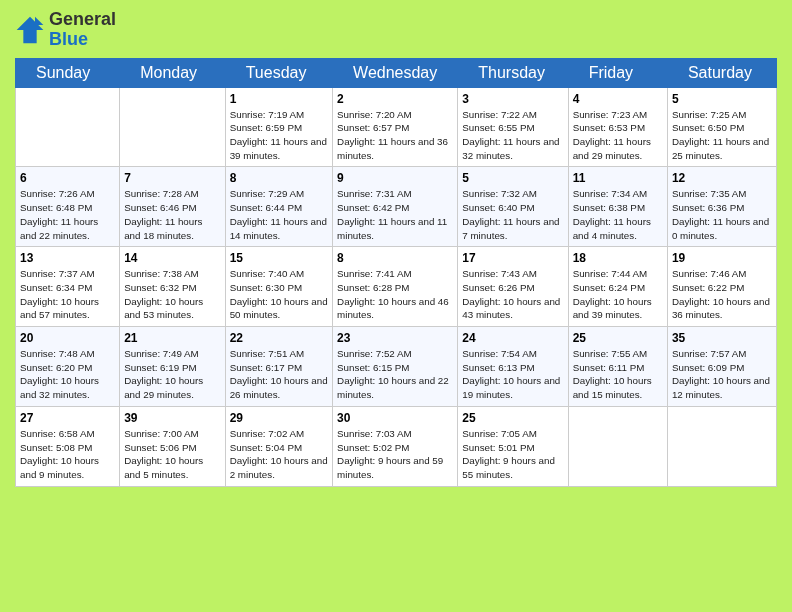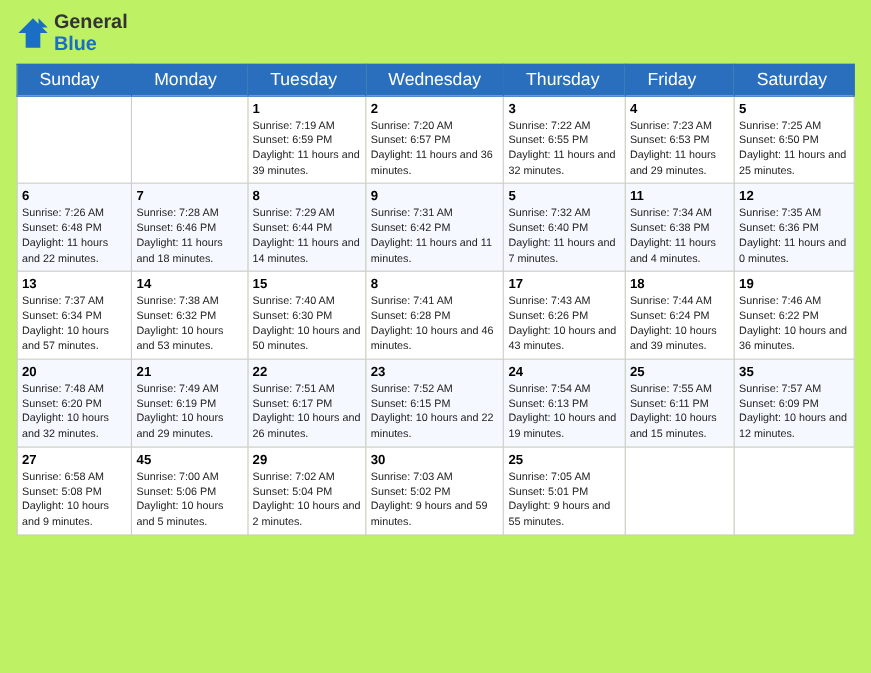--- a/index.html
+++ b/index.html
@@ -237,21 +237,21 @@
             <span class="day-number">35</span>
             <div class="day-info">Sunrise: 7:57 AM<br>Sunset: 6:09 PM<br>Daylight: 10 hours and 12 minutes.</div>
           </td>
         </tr>
         <tr>
           <td>
             <span class="day-number">27</span>
             <div class="day-info">Sunrise: 6:58 AM<br>Sunset: 5:08 PM<br>Daylight: 10 hours and 9 minutes.</div>
           </td>
           <td>
-            <span class="day-number">45</span>
+            <span class="day-number">39</span>
             <div class="day-info">Sunrise: 7:00 AM<br>Sunset: 5:06 PM<br>Daylight: 10 hours and 5 minutes.</div>
           </td>
           <td>
             <span class="day-number">29</span>
             <div class="day-info">Sunrise: 7:02 AM<br>Sunset: 5:04 PM<br>Daylight: 10 hours and 2 minutes.</div>
           </td>
           <td>
             <span class="day-number">30</span>
             <div class="day-info">Sunrise: 7:03 AM<br>Sunset: 5:02 PM<br>Daylight: 9 hours and 59 minutes.</div>
           </td>

